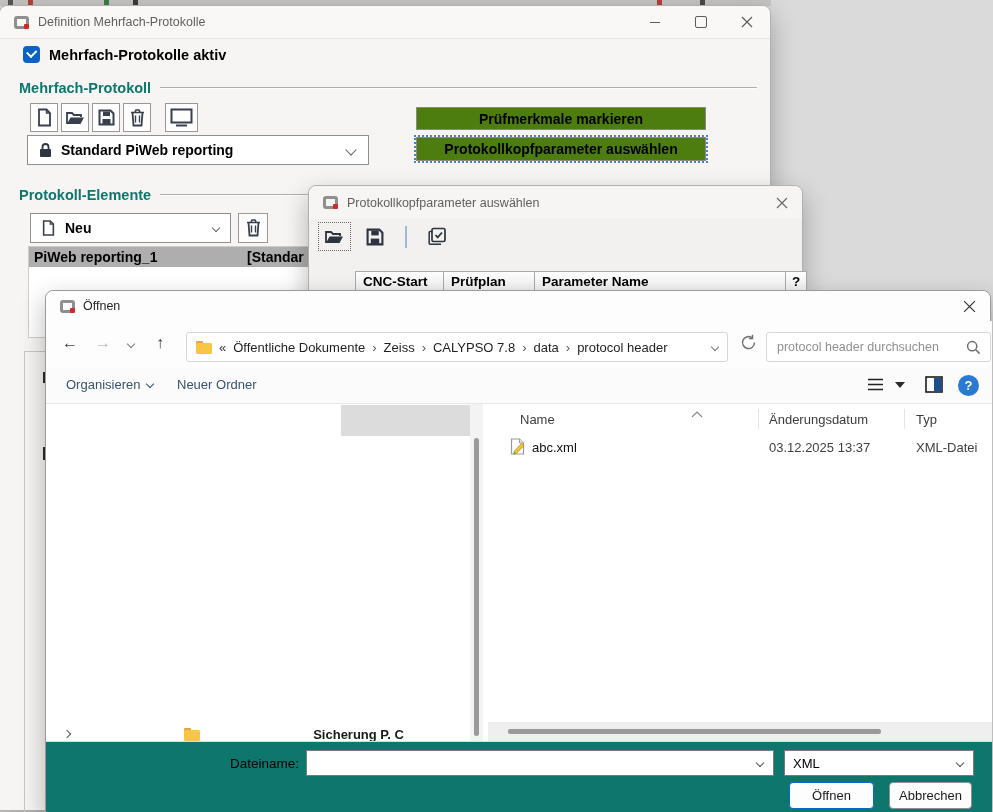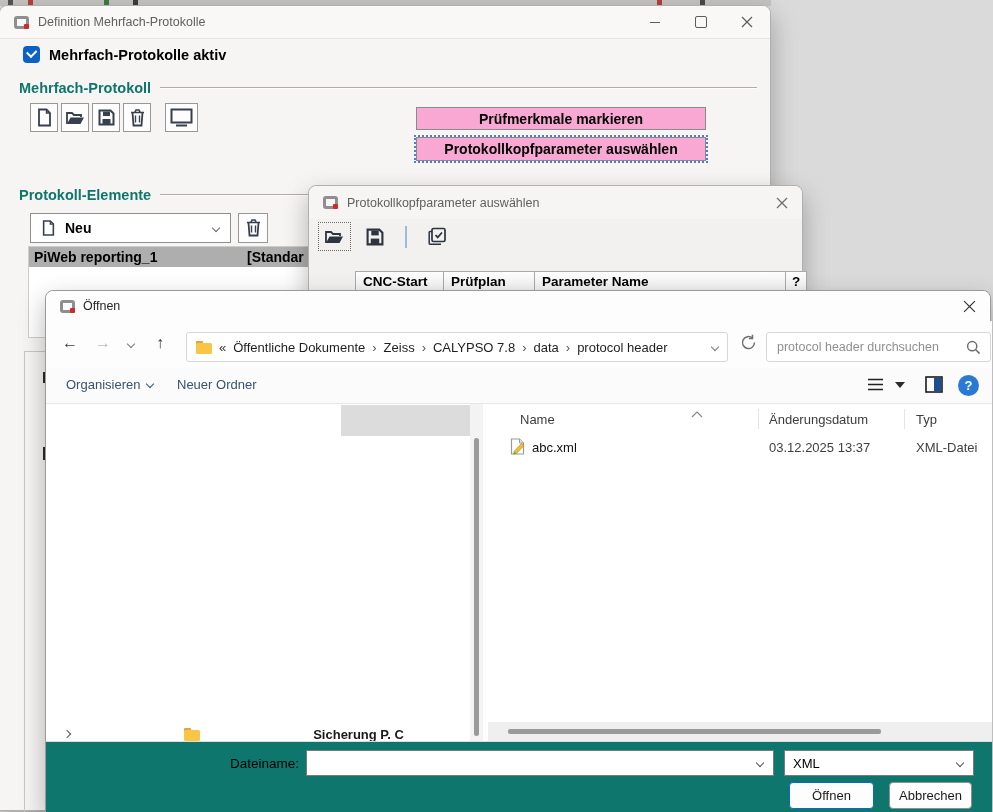--- a/index.html
+++ b/index.html
@@ -31,21 +31,21 @@
   .chk{width:17px;height:17px;background:#0b61c6;border-radius:4px;position:relative;display:inline-block;}
   .chk::after{content:"";position:absolute;left:4px;top:3px;width:7px;height:4.5px;
     border-left:2px solid #fff;border-bottom:2px solid #fff;transform:rotate(-45deg);}
   .section{display:flex;align-items:center;gap:9px;font-weight:bold;font-size:14.5px;color:#0f766e;}
   .section::after{content:"";flex:1;height:0;border-top:1px solid #b2aca7;border-bottom:1px solid #fdfdfc;}
   .tbtn{background:#fdfdfd;border:1px solid #989898;display:flex;align-items:center;justify-content:center;box-sizing:border-box;}
   .combo{background:#fff;border:1px solid #8f8f8f;display:flex;align-items:center;box-sizing:border-box;font-weight:bold;font-size:14px;}
   .cv{display:inline-block;width:7px;height:7px;border-right:1.5px solid #666;border-bottom:1.5px solid #666;transform:rotate(45deg);}
   .cv.sm{width:5px;height:5px;}
   .cv.right{transform:rotate(-45deg);}
-  .actbtn{background:#f9a8d4;border:1px solid #8a8a8a;font-weight:bold;font-size:14px;color:#000;
+  .actbtn{background:#4d7c0f;border:1px solid #8a8a8a;font-weight:bold;font-size:14px;color:#000;
     display:flex;align-items:center;justify-content:center;box-sizing:border-box;}
   .actbtn.focused{outline:2px dotted #4a7fd0;outline-offset:0px;}
   .listbox{background:#fff;border:1px solid #cfcdca;box-sizing:border-box;}
   .lrow{height:20px;background:#aeaeae;display:flex;align-items:center;font-weight:bold;font-size:14px;position:relative;}
   
   .hcell{background:linear-gradient(#fefefe,#efefef);border:1px solid #a9a9a9;border-left:none;
     font-weight:bold;font-size:13.5px;height:21px;line-height:20px;padding:0 7px;box-sizing:border-box;color:#000;}
   .hcell:first-child{border-left:1px solid #a9a9a9;}
   
   .win3{background:#fff;border:1px solid #9a9a9a;}
@@ -147,20 +147,28 @@
         </svg>
     </span>
     <span class="tbtn" style="width:33px;height:29px;margin-left:11px;">
       <svg width="23" height="19" viewBox="0 0 23 19">
           <rect x="1.5" y="1.5" width="20" height="13" fill="none" stroke="#39404d" stroke-width="2"></rect>
           <rect x="6" y="16.5" width="11" height="2" fill="#39404d"></rect>
         </svg>
     </span>
   </div>
 
+  <div class="combo abs" style="left:27px;top:129px;width:342px;height:30px;">
+    <svg width="13" height="16" viewBox="0 0 13 16" style="margin:0 9px 0 11px;">
+        <rect x="1" y="7" width="11" height="8" rx="1" fill="#2e3440"></rect>
+        <path d="M3.5 7 V5 a3 3 0 0 1 6 0 V7" fill="none" stroke="#2e3440" stroke-width="1.8"></path>
+      </svg>
+    <span>Standard PiWeb reporting</span>
+    <span class="cv" style="margin-left:auto;margin-right:13px;"></span>
+  </div>
 
   <div class="actbtn abs" style="left:416px;top:101px;width:290px;height:23px;">
     <span>Prüfmerkmale markieren</span>
   </div>
   <div class="actbtn focused abs" style="left:416px;top:131px;width:290px;height:24px;">
     <span>Protokollkopfparameter auswählen</span>
   </div>
 
   <div class="section abs" style="left:19px;top:181px;width:738px;">
     <span>Protokoll-Elemente</span>

